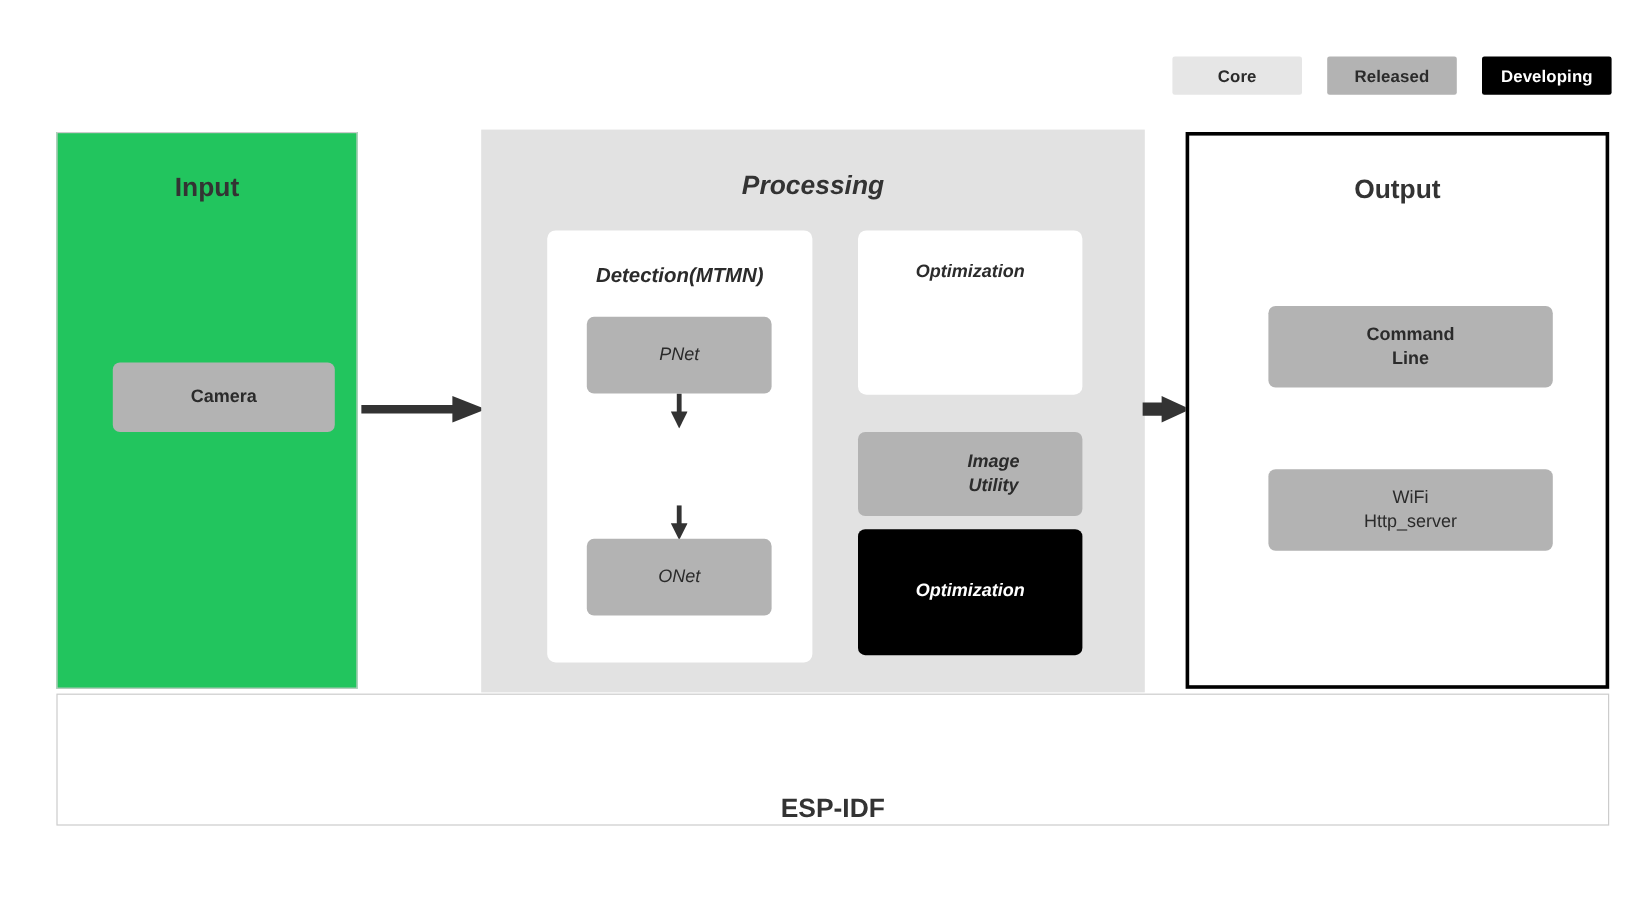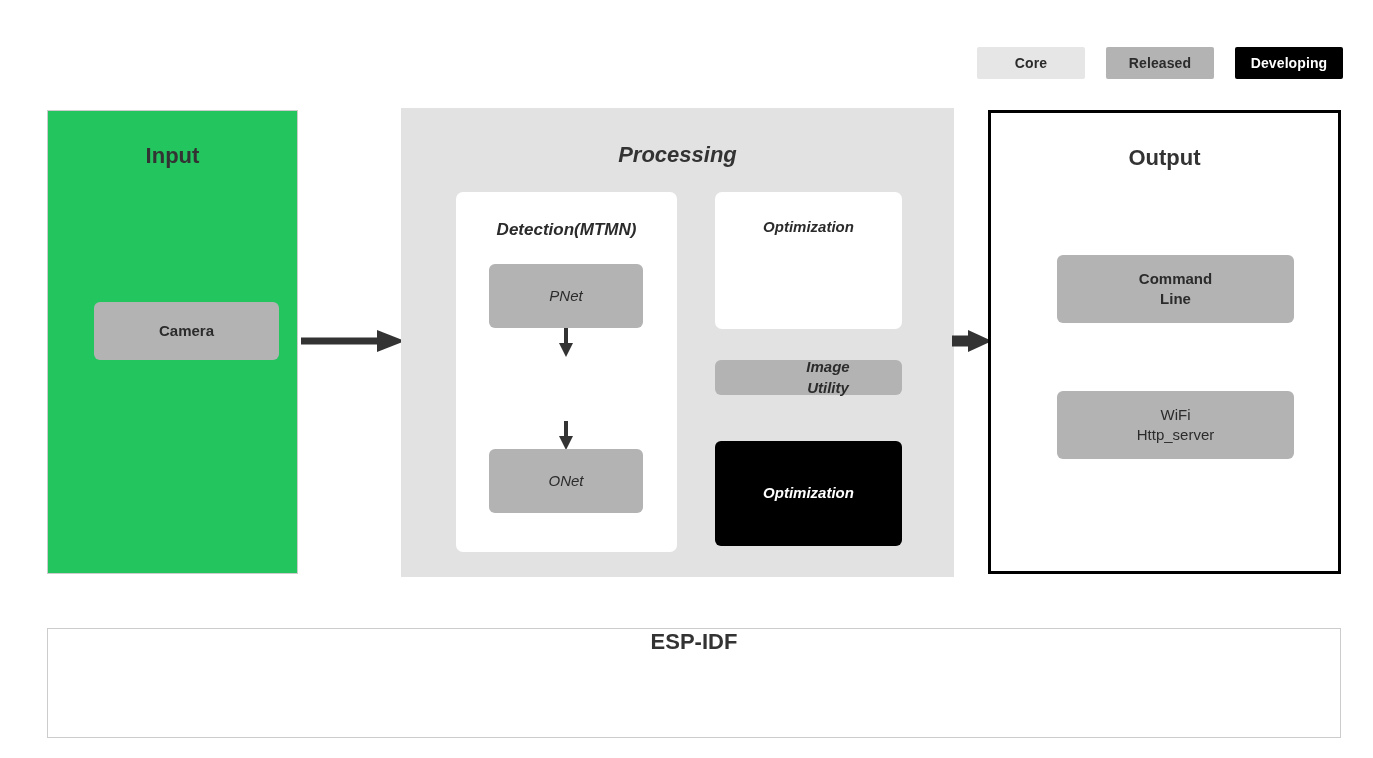--- a/index.html
+++ b/index.html
@@ -143,21 +143,21 @@
   #node-onet { top: 257px; }
 
   #node-frmn {
     left: 19px; top: 67px;
     width: 149px; height: 57px;
     font-size: 15px; font-weight: bold;
   }
 
   #node-image-utility {
     left: 314px; top: 252px;
-    width: 187px; height: 35px;
+    width: 187px; height: 70px;
     font-size: 15px; font-weight: bold; padding-left: 39px;
   }
   #node-optimization {
     left: 314px; top: 333px;
     width: 187px; height: 105px;
     font-size: 15px; font-weight: bold;
   }
 
   
   .v-arrow {
@@ -182,27 +182,27 @@
   }
 
   
   .h-arrow { position: absolute; }
   #arrow-input-processing { left: 301px; top: 326px; width: 104px; height: 30px; }
   #arrow-processing-output { left: 952px; top: 326px; width: 40px; height: 30px; }
 
   
   #panel-espidf {
     position: absolute;
-    left: 47px; top: 628px;
+    left: 47px; top: 578px;
     width: 1294px; height: 110px;
     background: #ffffff;
     border: 1px solid #cccccc;
     box-sizing: border-box;
     display: flex;
-    align-items: flex-start;
+    align-items: flex-end;
     justify-content: center;
   }
   #panel-espidf .espidf-label {
     font-size: 22px;
     font-weight: bold;
     color: #333333;
   }
 </style>
 </head>
 <body>

